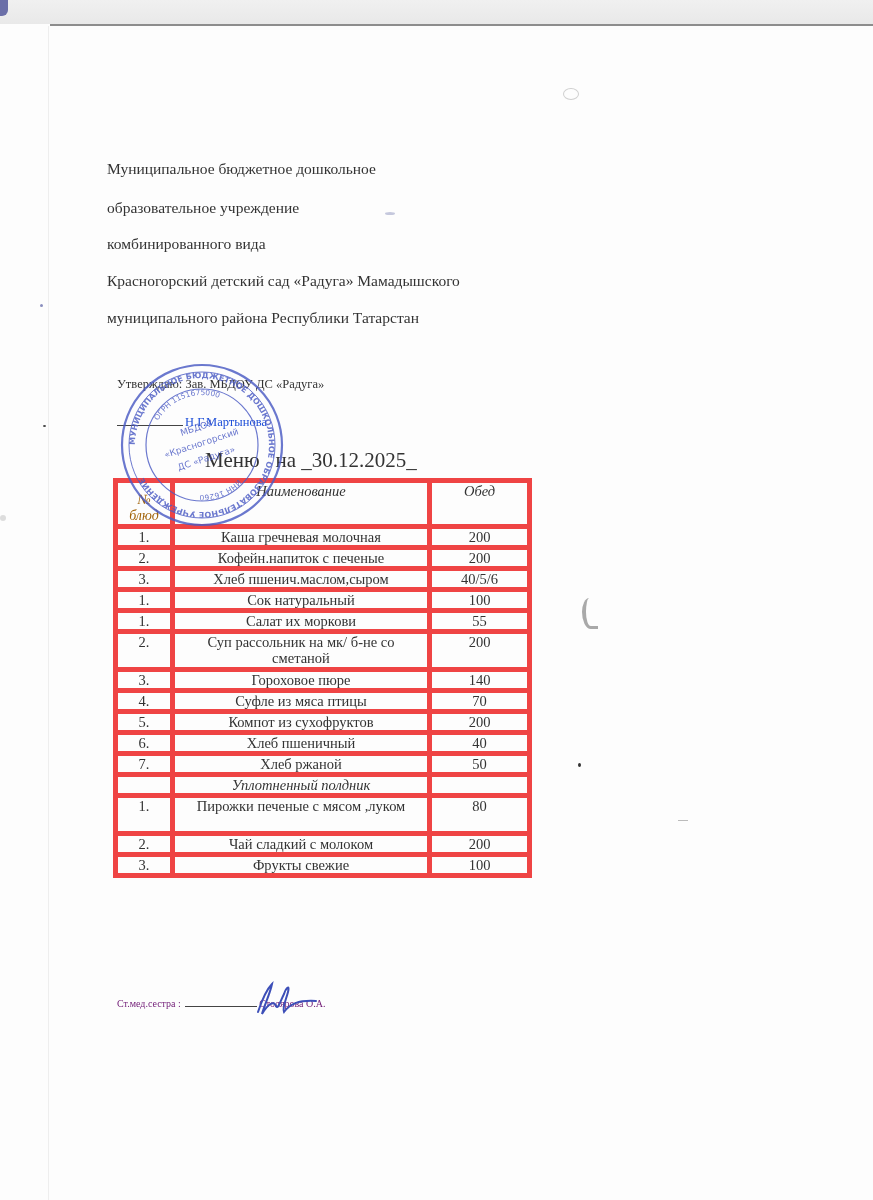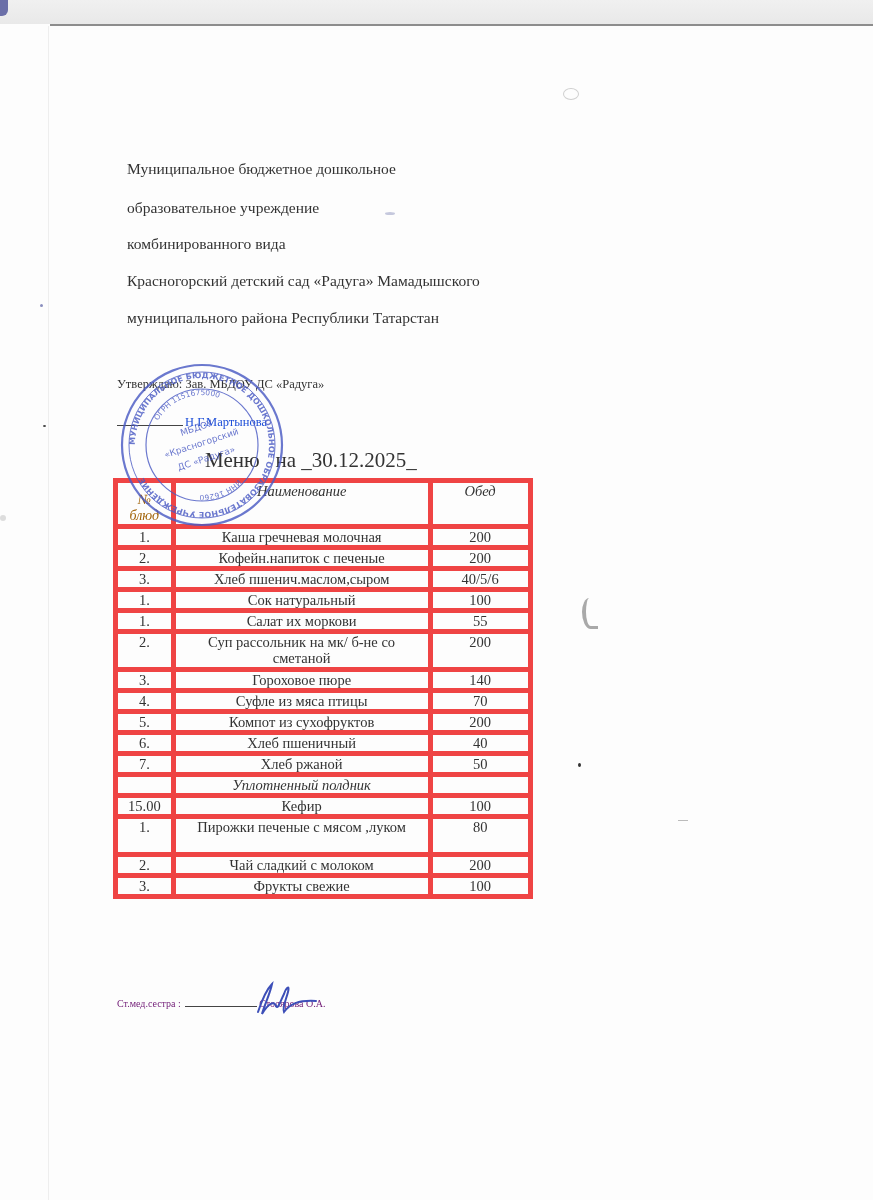--- a/index.html
+++ b/index.html
@@ -16,21 +16,21 @@
   .topline {
     position: absolute; left: 50px; top: 24px; width: 823px; height: 2px;
     background: #8d8d8d;
   }
   .leftedge {
     position: absolute; left: 48px; top: 26px; width: 1px; height: 1174px;
     background: #eeeeee;
   }
   .speck { position: absolute; border-radius: 50%; }
   .header-line {
-    position: absolute; left: 127px; font-size: 15.5px; color: #333;
+    position: absolute; left: 107px; font-size: 15.5px; color: #333;
     white-space: nowrap;
   }
   .approve {
     position: absolute; left: 117px; top: 377px; font-size: 12.5px; color: #333; white-space: nowrap;
   }
   .sign-line {
     position: absolute; left: 117px; top: 415px; font-size: 12.5px; color:#1d4ed8; white-space: nowrap;
   }
   .sign-line .blank { display:inline-block; width: 66px; border-bottom: 1px solid #444; margin-right: 2px; }
   .menu-title {
@@ -157,25 +157,20 @@
       </tr>
       <tr>
         <td class="num">7.</td>
         <td class="name">Хлеб ржаной</td>
         <td class="output">50</td>
       </tr>
       <tr class="section">
         <td class="num"></td>
         <td class="name">Уплотненный полдник</td>
         <td class="output"></td>
-      </tr>
-      <tr>
-        <td class="num">15.00</td>
-        <td class="name">Кефир</td>
-        <td class="output">100</td>
       </tr>
       <tr class="tall">
         <td class="num">1.</td>
         <td class="name">Пирожки печеные с мясом ,луком</td>
         <td class="output">80</td>
       </tr>
       <tr>
         <td class="num">2.</td>
         <td class="name">Чай сладкий с молоком</td>
         <td class="output">200</td>

